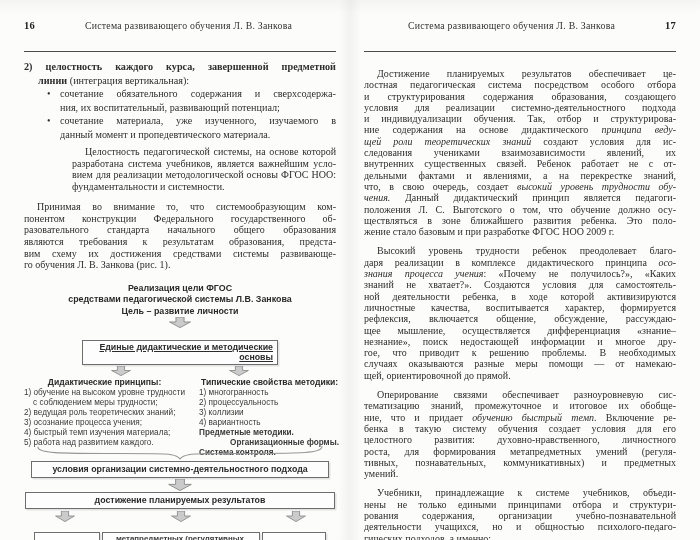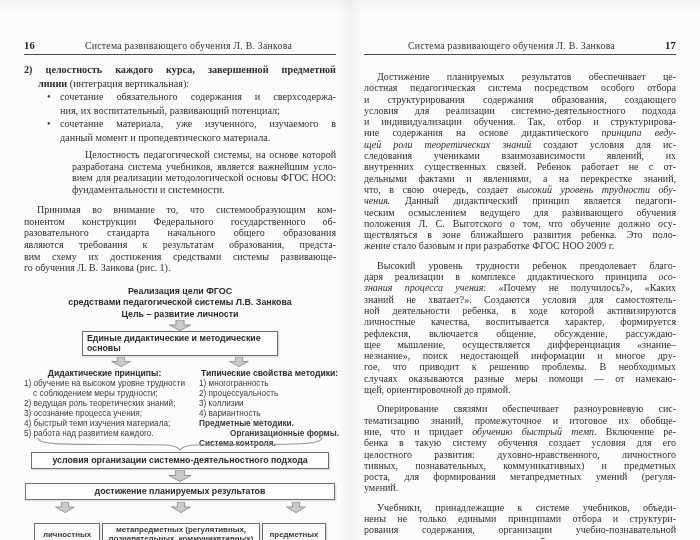--- a/index.html
+++ b/index.html
@@ -11,21 +11,21 @@
   .spread{position:absolute;inset:0;}
   .gutter{position:absolute;left:338px;top:0;width:24px;height:540px;
     background:linear-gradient(90deg,rgba(0,0,0,0) 0%,rgba(0,0,0,0.04) 50%,rgba(0,0,0,0) 100%);}
   .edge-top{position:absolute;left:0;top:0;width:700px;height:14px;
     background:linear-gradient(180deg,rgba(0,0,0,0.03),rgba(0,0,0,0));}
   .page{position:absolute;top:20px;width:312px;}
   .page.left{left:24px;}
   .page.right{left:364px;}
 
   .phead{display:flex;align-items:baseline;border-bottom:1px solid #4d4d4d;
-    padding-bottom:3px;font-size:9.8px;color:#333;letter-spacing:0.25px;line-height:11px;margin-top:20px;}
+    padding-bottom:20px;font-size:9.8px;color:#333;letter-spacing:0.25px;line-height:11px;}
   .phead .pnum{font-weight:bold;font-size:10.5px;color:#222;}
   .phead .ptitle{flex:1;text-align:center;}
   .page.left  .phead .pnum{margin-right:6px;}
   .page.right .phead .pnum{margin-left:6px;}
 
   .pbody{padding-top:8px;}
 
   .ln{min-height:1em;}
   .just .jl{text-align:justify;text-align-last:justify;}
   .indent .ln.first{text-indent:13px;}
@@ -39,22 +39,22 @@
   .page.left .serifpara.p1{margin-top:5px;margin-left:48px;}
   .page.right .serifpara{font-size:10px;line-height:11.3px;}
 
   
   .fig{margin-top:12px;font-family:"Liberation Sans", sans-serif;color:#3a3a3a;}
   .fig-title{font-weight:bold;font-size:8.9px;line-height:11.3px;text-align:center;color:#2b2b2b;}
   .fig-title .ln{white-space:pre;}
   .arrow-wrap{display:flex;justify-content:center;line-height:0;}
   .arrow-wrap svg{filter:drop-shadow(0.8px 0.8px 0 rgba(0,0,0,0.12));}
   .dbox{border:1px solid #6e6e6e;background:#fdfdfd;box-shadow:1.5px 1.5px 0 rgba(0,0,0,0.10);}
-  .box-found{width:186px;margin:0 auto 0;padding:2px 4px;text-align:left;
-    font-weight:bold;font-size:8.8px;line-height:9.6px;color:#2b2b2b;}
+  .box-found{width:186px;margin:12px auto 0;padding:2px 4px;text-align:right;
+    font-weight:bold;font-size:8.8px;line-height:9.6px;color:#2b2b2b;text-decoration:underline;}
   .two-arrows{display:flex;justify-content:center;margin-top:1px;line-height:0;}
   .two-arrows .a1{margin-right:49px;margin-left:0;}
   .two-arrows .a2{margin-left:49px;}
   .cols{display:flex;margin-top:1px;}
   .col-left{width:176px;}
   .col-right{flex:1;padding-left:14px;}
   .col-h{font-weight:bold;font-size:8.6px;line-height:10px;text-align:center;color:#2b2b2b;}
   .col-right .col-h{text-align:left;padding-left:2px;}
   .diag-list{font-size:8.2px;line-height:9.9px;margin-top:1px;}
   .diag-list .ln{white-space:pre;}
@@ -242,21 +242,20 @@
           <div class="ln jl">и структурирования содержания образования, создающего</div>
           <div class="ln jl">условия для реализации системно-деятельностного подхода</div>
           <div class="ln jl">и индивидуализации обучения. Так, отбор и структурирова-</div>
           <div class="ln jl">ние содержания на основе дидактического <span style="font-style: italic;">принципа веду-</span></div>
           <div class="ln jl"><span style="font-style: italic;">щей роли теоретических знаний</span> создают условия для ис-</div>
           <div class="ln jl">следования учениками взаимозависимости явлений, их</div>
           <div class="ln jl">внутренних существенных связей. Ребенок работает не с от-</div>
           <div class="ln jl">дельными фактами и явлениями, а на перекрестке знаний,</div>
           <div class="ln jl">что, в свою очередь, создает <span style="font-style: italic;">высокий уровень трудности обу-</span></div>
           <div class="ln jl"><span style="font-style: italic;">чения.</span> Данный дидактический принцип является педагоги-</div>
-          <div class="ln jl">ческим осмыслением ведущего для развивающего обучения</div>
           <div class="ln jl">положения Л. С. Выготского о том, что обучение должно осу-</div>
           <div class="ln jl">ществляться в зоне ближайшего развития ребенка. Это поло-</div>
           <div class="ln">жение стало базовым и при разработке ФГОС НОО 2009 г.</div>
         </div>
       <div class="serifpara just indent">
           <div class="ln first jl">Высокий уровень трудности ребенок преодолевает благо-</div>
           <div class="ln jl">даря реализации в комплексе дидактического принципа <span style="font-style: italic;">осо-</span></div>
           <div class="ln jl"><span style="font-style: italic;">знания процесса учения</span>: «Почему не получилось?», «Каких</div>
           <div class="ln jl">знаний не хватает?». Создаются условия для самостоятель-</div>
           <div class="ln jl">ной деятельности ребенка, в ходе которой активизируются</div>
@@ -267,22 +266,22 @@
           <div class="ln jl">гое, что приводит к решению проблемы. В необходимых</div>
           <div class="ln jl">случаях оказываются разные меры помощи — от намекаю-</div>
           <div class="ln">щей, ориентировочной до прямой.</div>
         </div>
       <div class="serifpara just indent">
           <div class="ln first jl">Оперирование связями обеспечивает разноуровневую сис-</div>
           <div class="ln jl">тематизацию знаний, промежуточное и итоговое их обобще-</div>
           <div class="ln jl">ние, что и придает <span style="font-style: italic;">обучению быстрый темп</span>. Включение ре-</div>
           <div class="ln jl">бенка в такую систему обучения создает условия для его</div>
           <div class="ln jl">целостного развития: духовно-нравственного, личностного</div>
+          <div class="ln jl">роста, для формирования метапредметных умений (регуля-</div>
           <div class="ln jl">тивных, познавательных, коммуникативных) и предметных</div>
-          <div class="ln jl">роста, для формирования метапредметных умений (регуля-</div>
           <div class="ln">умений.</div>
         </div>
       <div class="serifpara just indent">
           <div class="ln first jl">Учебники, принадлежащие к системе учебников, объеди-</div>
           <div class="ln jl">нены не только едиными принципами отбора и структури-</div>
           <div class="ln jl">рования содержания, организации учебно-познавательной</div>
           <div class="ln jl">деятельности учащихся, но и общностью психолого-педаго-</div>
           <div class="ln">гических подходов, а именно:</div>
         </div>
     </div>

